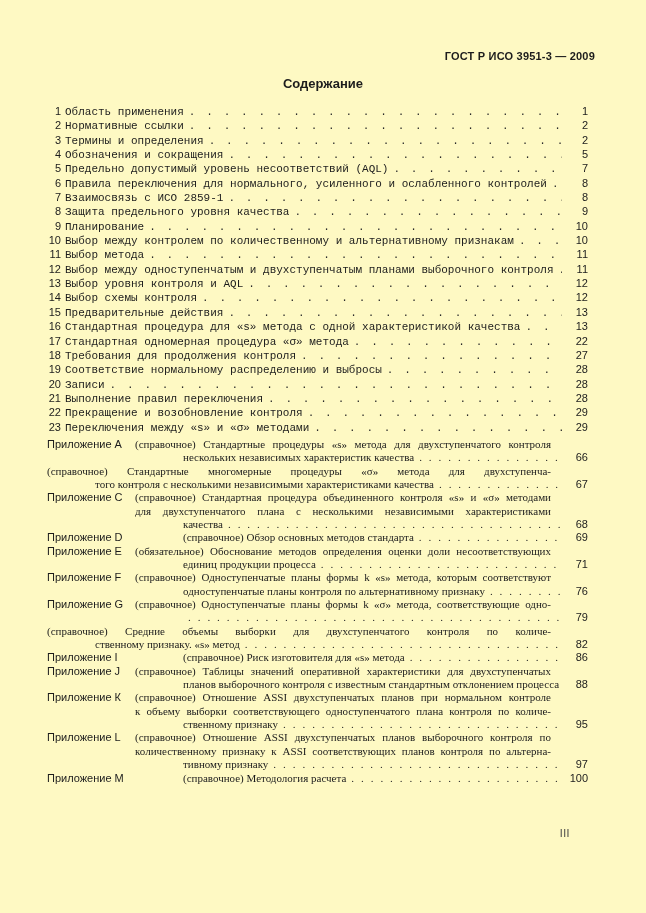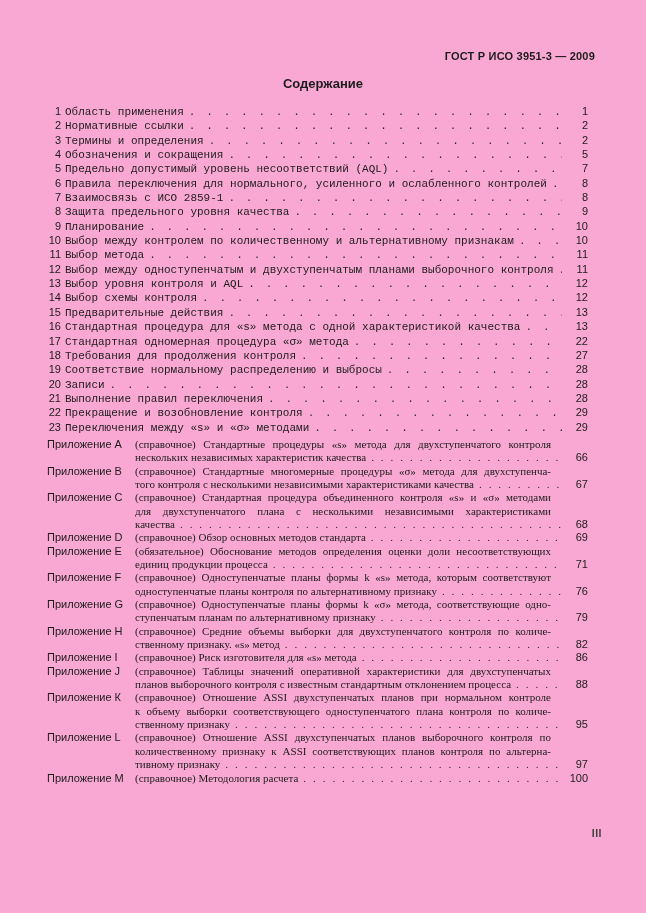--- a/index.html
+++ b/index.html
@@ -1,19 +1,19 @@
 <!DOCTYPE html>
 <html><head>
 <meta charset="utf-8">
 <style>
   html,body{margin:0;padding:0;background:#ffffff;}
   .page{
     position:relative;
     width:646px;height:913px;
-    background:#f9a8d4;
+    background:#fef9c3;
     font-family:"Liberation Sans","DejaVu Sans",sans-serif;
     font-size:11px;
     color:#1c1c1c;
     overflow:hidden;
   }
   .doc-code{
     position:absolute;top:50px;right:51px;
     font-weight:bold;font-size:11px;letter-spacing:.2px;
     white-space:nowrap;
   }
@@ -37,26 +37,26 @@
     flex:1;min-width:0;overflow:hidden;white-space:nowrap;
     letter-spacing:2.1px;margin-left:5px;margin-right:2px;color:#2a2a2a;
   }
   .pg{flex:0 0 24px;text-align:right;white-space:nowrap;}
 
   
   .arow{display:flex;align-items:stretch;}
   .alabel{flex:0 0 88px;white-space:nowrap;}
   .adesc{flex:1;min-width:0;font-family:Liberation Serif, serif;}
   .jline{text-align:justify;text-align-last:justify;padding-right:13px;white-space:normal;}
-  .lline{display:flex;align-items:flex-end;}
+  .lline{display:flex;align-items:flex-end;margin-left:48px;}
   .arow .pg{display:flex;align-items:flex-end;justify-content:flex-end;}
 
   .folio{
-    position:absolute;top:827px;right:44px;
-    font-weight:bold;font-size:10.5px;color:#444;
+    position:absolute;top:827px;right:76px;
+    font-weight:normal;font-size:10.5px;color:#444;
     letter-spacing:.5px;
   }
 </style>
 </head>
 <body>
 
 <div class="page">
   <div class="doc-code">ГОСТ Р ИСО 3951-3 — 2009</div>
   <h1 class="toc-title">Содержание</h1>
 
@@ -253,21 +253,20 @@
           <div class="adesc">
             <div class="jline">(справочное) Стандартные процедуры «s» метода для двухступенчатого контроля</div>
             <div class="lline">
               <span class="txt">нескольких независимых характеристик качества</span>
               <span class="dots" aria-hidden="true">. . . . . . . . . . . . . . . . . . . . . . . . . . . . . . . . . . . . . . . . . . . . . . . . . . . . . . . . . . . . . . . . . . . . . . . . . . . . . . . . . . . . . . . . . . . . . . . . . . . . . . . . . . . . . . . . . . . . . . . . . . . . . . . . . . . . . . . . . . . . </span>
             </div>
           </div>
           <span class="pg">66</span>
         </div>
         <div class="arow">
-          <span class="alabel">Приложение В</span>
           <div class="adesc">
             <div class="jline">(справочное) Стандартные многомерные процедуры «σ» метода для двухступенча-</div>
             <div class="lline">
               <span class="txt">того контроля с несколькими независимыми характеристиками качества</span>
               <span class="dots" aria-hidden="true">. . . . . . . . . . . . . . . . . . . . . . . . . . . . . . . . . . . . . . . . . . . . . . . . . . . . . . . . . . . . . . . . . . . . . . . . . . . . . . . . . . . . . . . . . . . . . . . . . . . . . . . . . . . . . . . . . . . . . . . . . . . . . . . . . . . . . . . . . . . . </span>
             </div>
           </div>
           <span class="pg">67</span>
         </div>
         <div class="arow">
@@ -312,28 +311,26 @@
               <span class="dots" aria-hidden="true">. . . . . . . . . . . . . . . . . . . . . . . . . . . . . . . . . . . . . . . . . . . . . . . . . . . . . . . . . . . . . . . . . . . . . . . . . . . . . . . . . . . . . . . . . . . . . . . . . . . . . . . . . . . . . . . . . . . . . . . . . . . . . . . . . . . . . . . . . . . . </span>
             </div>
           </div>
           <span class="pg">76</span>
         </div>
         <div class="arow">
           <span class="alabel">Приложение G</span>
           <div class="adesc">
             <div class="jline">(справочное) Одноступенчатые планы формы k «σ» метода, соответствующие одно-</div>
             <div class="lline">
-              <span class="txt">ступенчатым планам по альтернативному признаку</span>
               <span class="dots" aria-hidden="true">. . . . . . . . . . . . . . . . . . . . . . . . . . . . . . . . . . . . . . . . . . . . . . . . . . . . . . . . . . . . . . . . . . . . . . . . . . . . . . . . . . . . . . . . . . . . . . . . . . . . . . . . . . . . . . . . . . . . . . . . . . . . . . . . . . . . . . . . . . . . </span>
             </div>
           </div>
           <span class="pg">79</span>
         </div>
         <div class="arow">
-          <span class="alabel">Приложение Н</span>
           <div class="adesc">
             <div class="jline">(справочное) Средние объемы выборки для двухступенчатого контроля по количе-</div>
             <div class="lline">
               <span class="txt">ственному признаку. «s» метод</span>
               <span class="dots" aria-hidden="true">. . . . . . . . . . . . . . . . . . . . . . . . . . . . . . . . . . . . . . . . . . . . . . . . . . . . . . . . . . . . . . . . . . . . . . . . . . . . . . . . . . . . . . . . . . . . . . . . . . . . . . . . . . . . . . . . . . . . . . . . . . . . . . . . . . . . . . . . . . . . </span>
             </div>
           </div>
           <span class="pg">82</span>
         </div>
         <div class="arow">

